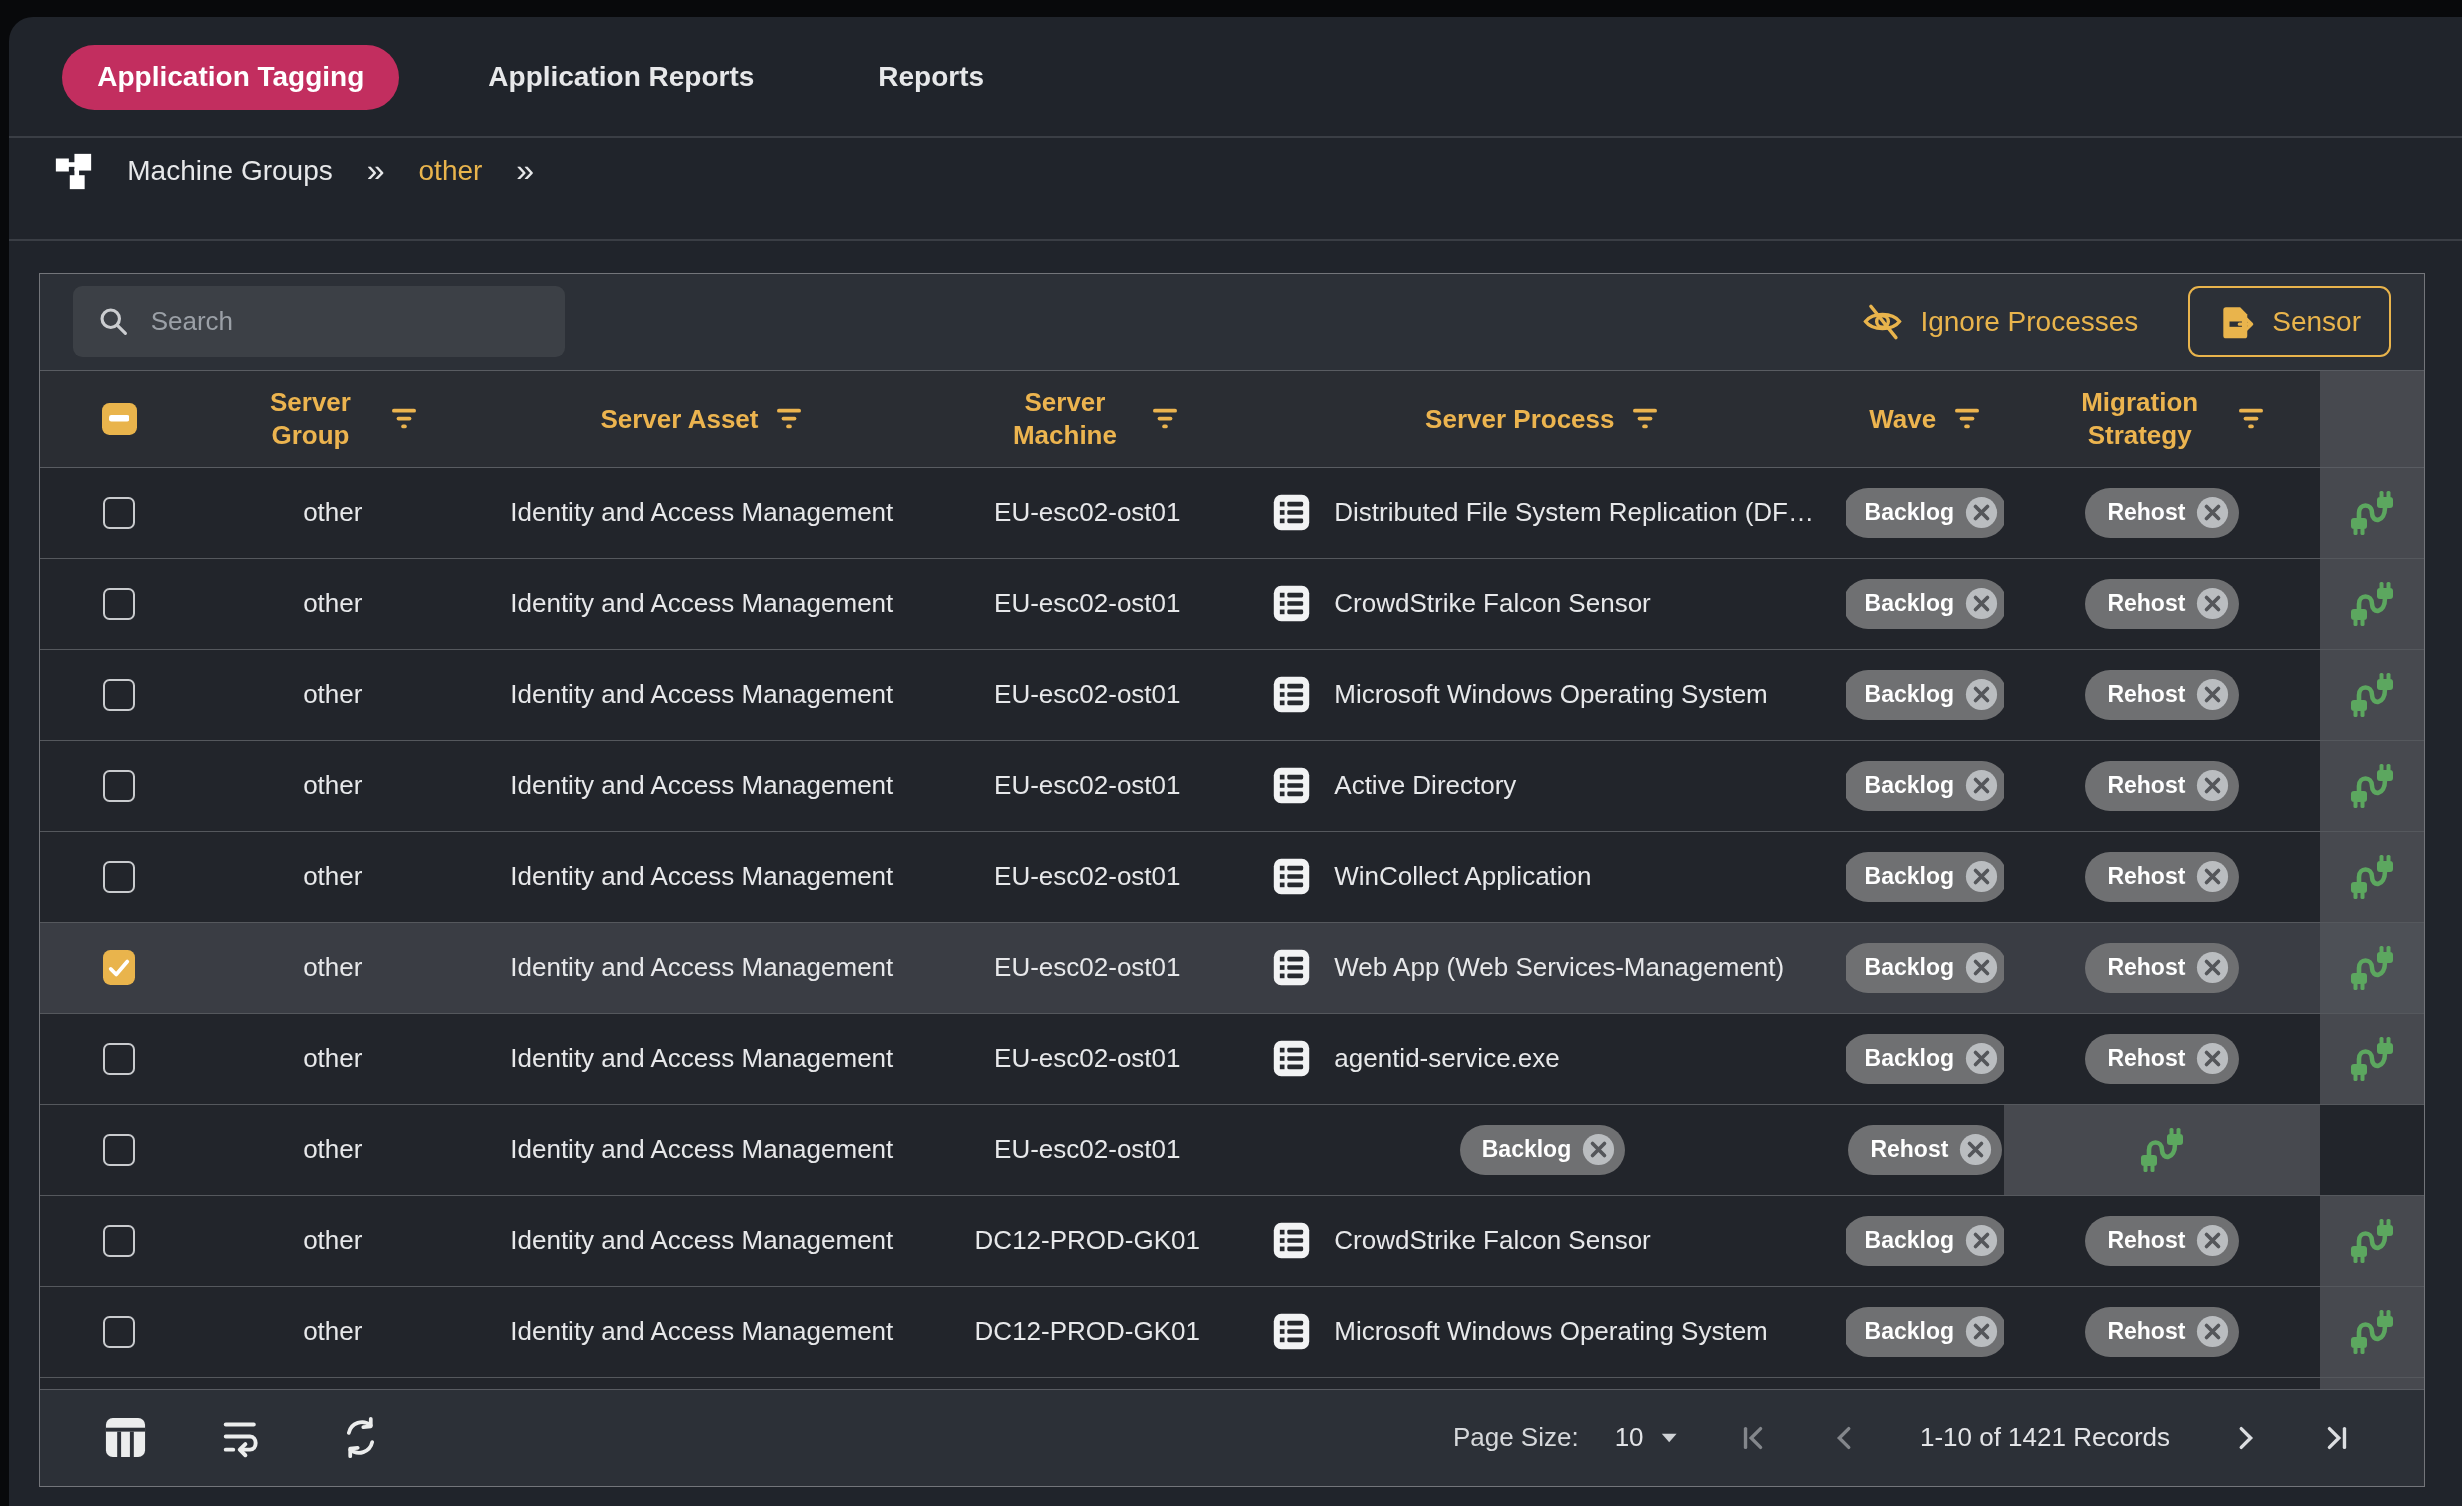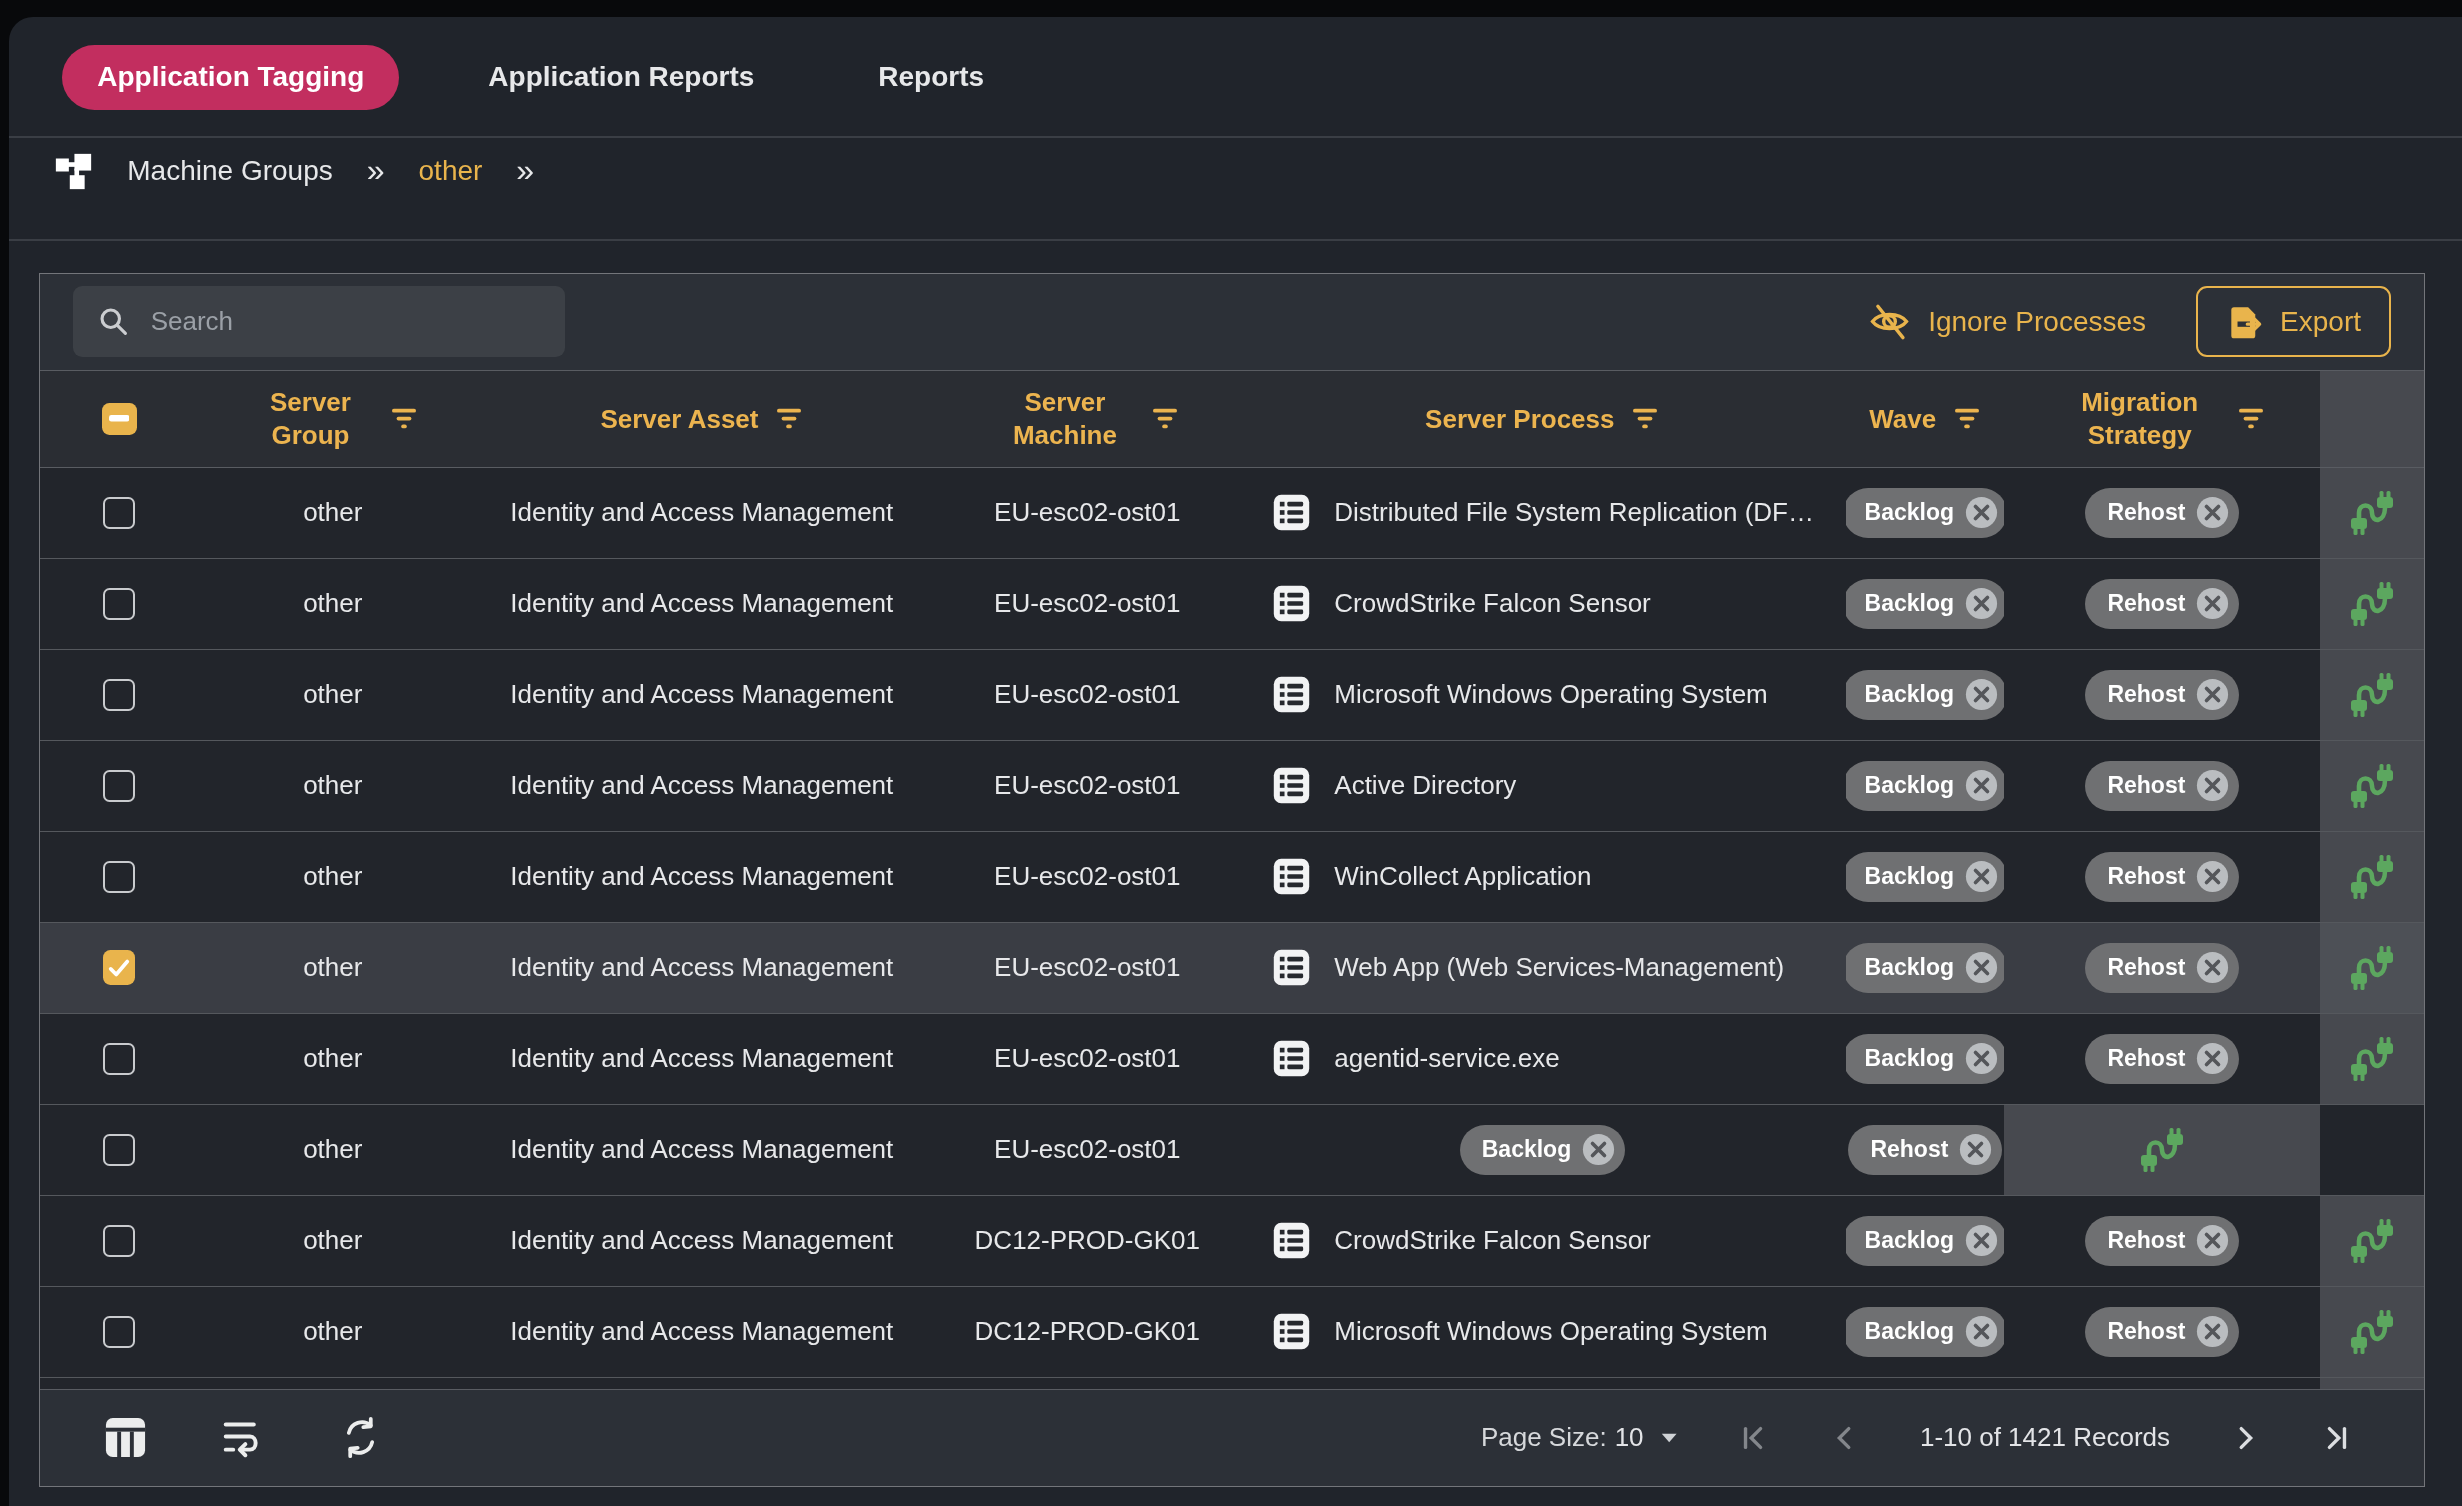--- a/index.html
+++ b/index.html
@@ -88,21 +88,21 @@
   .partial .cell { height:91px; align-items:flex-start; }
   .partial .cell.action { padding-top:20.4px; justify-content:center; display:flex; }
 
   
   .tfoot { height:97px; background:#2c3037; border-top:1.9px solid #595c62;
     display:flex; align-items:center; padding:0 72px 0 63px; }
   .tfoot-left { display:flex; align-items:center; gap:74px; }
   .icon-btn { background:none; border:none; cursor:pointer; display:flex; align-items:center; }
   .tfoot-right { margin-left:auto; display:flex; align-items:center; gap:59px;
     color:#d6d8db; font-size:26px; }
-  .pagesize { display:flex; align-items:center; gap:8px; }
+  .pagesize { display:flex; align-items:center; gap:36px; }
   .pagesize .val { display:flex; align-items:center; gap:15px; cursor:pointer; color:#e3e4e7; }
   .records { color:#e3e4e7; }
   .pg { background:none; border:none; cursor:pointer; display:flex; align-items:center; }
 </style>
 </head>
 <body>
 
 <div class="app">
 
   <nav class="tabbar">
@@ -155,21 +155,21 @@
           <span>Ignore Processes</span>
         </button>
         <button class="btn-export">
           <span style="display:flex">
             <svg width="39" height="39" viewBox="0 0 44 44">
               <path d="M9 6 h16 l8 8 v24 a3 3 0 0 1 -3 3 h-21 a3 3 0 0 1 -3 -3 v-29 a3 3 0 0 1 3 -3 z" fill="#e9b44c"></path>
               <rect x="13" y="22" width="14" height="6" fill="#2c3037"></rect>
               <path d="M24 25 h13 m-5 -6 l6 6 l-6 6" stroke="#e9b44c" stroke-width="3.6" fill="none" stroke-linecap="round" stroke-linejoin="round"></path>
             </svg>
           </span>
-          <span>Export</span>
+          <span>Sensor</span>
         </button>
       </div>
     </div>
 
     <div class="thead grid" id="thead">
         <div class="hcell">
           <button class="cb amber">
             <svg width="20.4" height="7.4" viewBox="0 0 22 8">
               <rect width="22" height="7" rx="2.5" fill="#fff"></rect>
             </svg>

